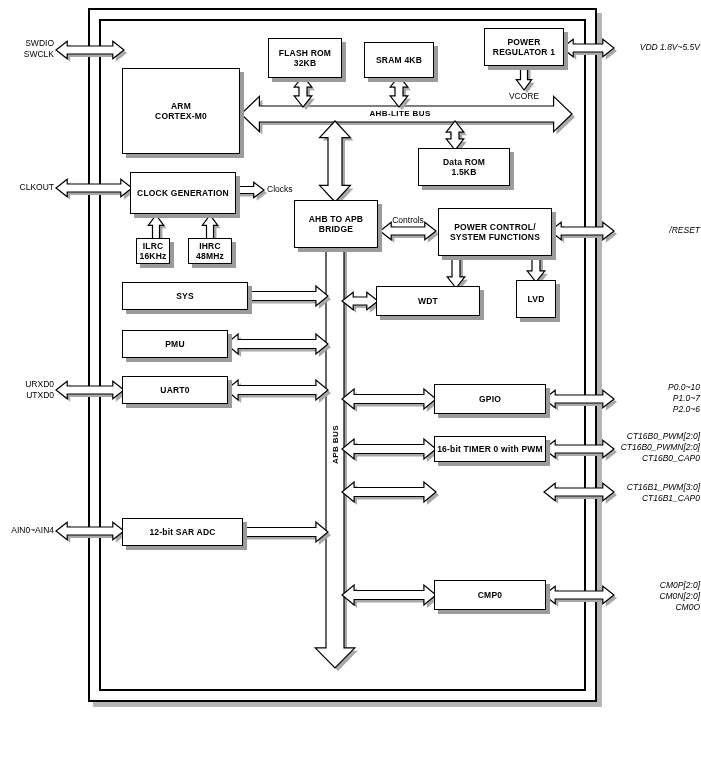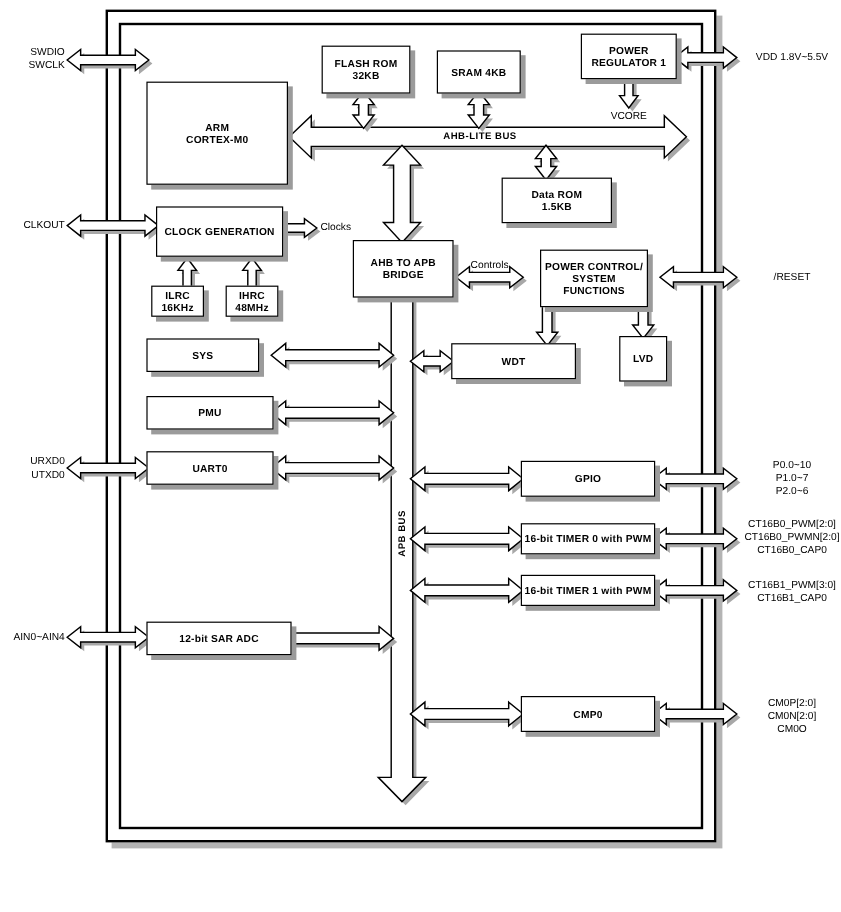--- a/index.html
+++ b/index.html
@@ -5,21 +5,21 @@
   html,body{margin:0;padding:0;background:#fff;}
   #canvas{position:relative;width:701px;height:760px;background:#fff;font-family:"Liberation Sans",sans-serif;overflow:hidden;}
   .chip-outer{position:absolute;left:88px;top:8px;width:509px;height:694px;border:2px solid #000;background:#fff;box-sizing:border-box;box-shadow:5px 5px 0 #b4b4b4;}
   .chip-inner{position:absolute;left:99px;top:19px;width:487px;height:672px;border:2px solid #000;background:#fff;box-sizing:border-box;}
   #wires{position:absolute;left:0;top:0;}
   .block{position:absolute;box-sizing:border-box;background:#fff;border:1.6px solid #000;box-shadow:4px 4px 0 #9b9b9b;display:flex;align-items:center;justify-content:center;}
   .lbl{font-weight:bold;font-size:8.5px;line-height:10px;text-align:center;white-space:pre-line;letter-spacing:.2px;}
   .bus-label{position:absolute;font-weight:bold;font-size:8px;letter-spacing:.4px;text-align:center;}
   .note{position:absolute;font-size:8.5px;line-height:9px;text-align:right;}
   .pin-l{position:absolute;left:0;width:54px;text-align:right;font-size:8.5px;line-height:9px;}
-  .pin-r{position:absolute;left:620px;width:80px;text-align:center;font-size:8.5px;line-height:9px;}
+  .pin-r{position:absolute;left:620px;width:80px;text-align:right;font-size:8.5px;line-height:9px;font-style:italic;}
 </style>
 </head>
 <body>
 
 <div id="canvas">
 
   <div class="chip-outer"></div>
   <div class="chip-inner"></div>
 
   <svg id="wires" width="701" height="760">
@@ -104,62 +104,59 @@
       <span class="lbl">POWER
 REGULATOR 1</span>
     </div>
   <div class="block" style="left:418px;top:148px;width:92px;height:38px">
       <span class="lbl">Data ROM
 1.5KB</span>
     </div>
   <div class="block" style="left:130px;top:172px;width:106px;height:42px">
       <span class="lbl">CLOCK GENERATION</span>
     </div>
-  <div class="block" style="left:126px;top:238px;width:44px;height:26px">
+  <div class="block" style="left:136px;top:238px;width:34px;height:26px">
       <span class="lbl">ILRC
 16KHz</span>
     </div>
   <div class="block" style="left:188px;top:238px;width:44px;height:26px">
       <span class="lbl">IHRC
 48MHz</span>
     </div>
   <div class="block" style="left:294px;top:200px;width:84px;height:48px">
       <span class="lbl">AHB TO APB
 BRIDGE</span>
     </div>
-  <div class="block" style="left:450px;top:208px;width:90px;height:48px">
+  <div class="block" style="left:438px;top:208px;width:114px;height:48px">
       <span class="lbl">POWER CONTROL/
 SYSTEM FUNCTIONS</span>
     </div>
   <div class="block" style="left:376px;top:286px;width:104px;height:30px">
       <span class="lbl">WDT</span>
     </div>
   <div class="block" style="left:516px;top:280px;width:40px;height:38px">
       <span class="lbl">LVD</span>
     </div>
-  <div class="block" style="left:122px;top:282px;width:94px;height:28px">
+  <div class="block" style="left:122px;top:282px;width:126px;height:28px">
       <span class="lbl">SYS</span>
     </div>
   <div class="block" style="left:122px;top:330px;width:106px;height:28px">
       <span class="lbl">PMU</span>
     </div>
   <div class="block" style="left:122px;top:376px;width:106px;height:28px">
       <span class="lbl">UART0</span>
     </div>
   <div class="block" style="left:122px;top:518px;width:121px;height:28px">
       <span class="lbl">12-bit SAR ADC</span>
     </div>
   <div class="block" style="left:434px;top:384px;width:112px;height:30px">
       <span class="lbl">GPIO</span>
     </div>
   <div class="block" style="left:434px;top:436px;width:112px;height:26px">
       <span class="lbl">16-bit TIMER 0 with PWM</span>
-    </div>
-  <div class="block" style="left:434px;top:479px;width:112px;height:26px">
-      <span class="lbl">16-bit TIMER 1 with PWM</span>
     </div>
   <div class="block" style="left:434px;top:580px;width:112px;height:30px">
       <span class="lbl">CMP0</span>
     </div>
 
   <div class="bus-label" style="left:330px;top:109px;width:140px">AHB-LITE BUS</div>
   <div class="bus-label" style="left:295px;top:440px;width:80px;transform:rotate(-90deg)">APB BUS</div>
   <div class="note" style="left:267px;top:185px">Clocks</div>
   <div class="note" style="left:373px;top:216px;width:70px;text-align:center">Controls</div>
   <div class="note" style="left:494px;top:92px;width:60px;text-align:center;font-weight:normal">VCORE</div>

